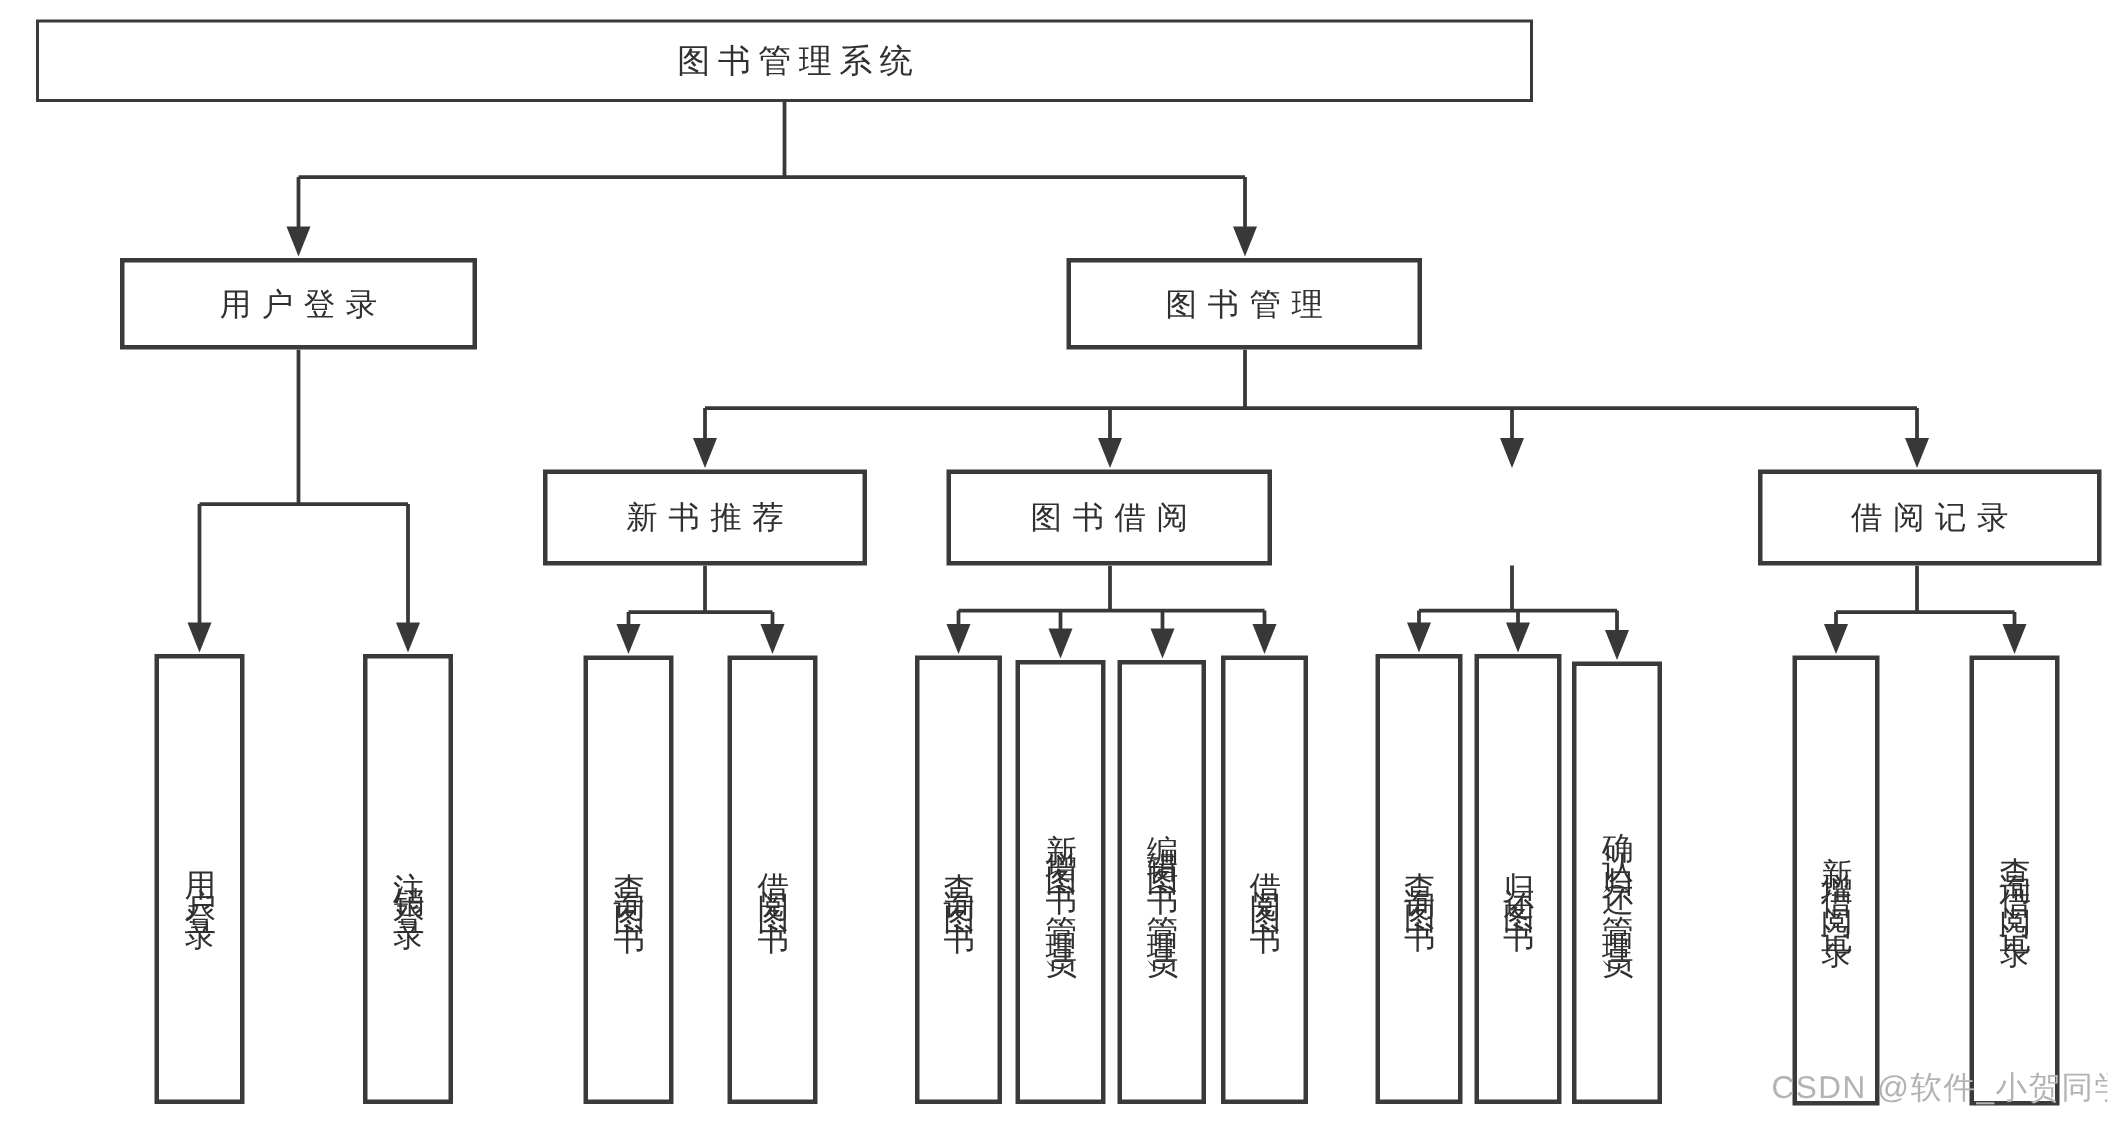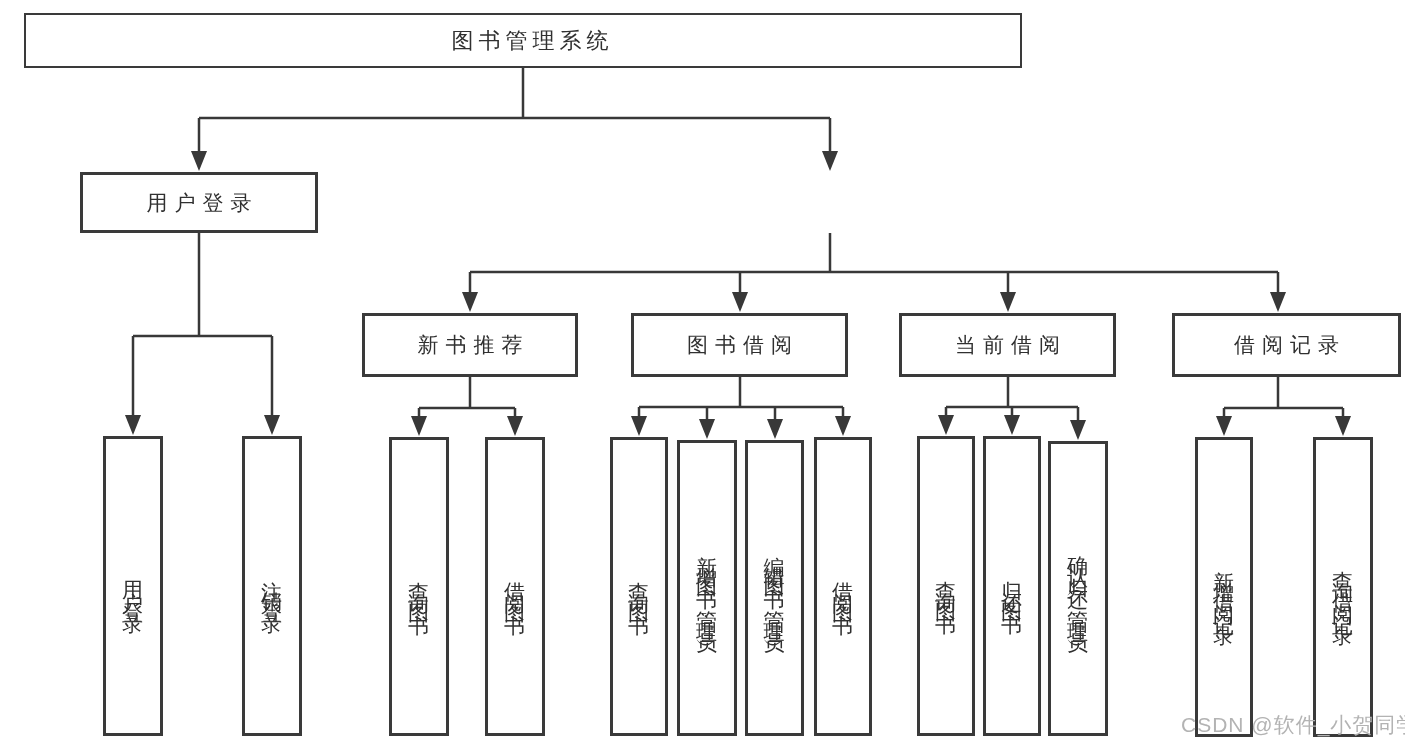--- a/index.html
+++ b/index.html
@@ -92,29 +92,29 @@
     </g>
   </svg>
 
   <div class="hbox root" style="left:24px;top:13px;width:998px;height:55px">
     <span>图书管理系统</span>
   </div>
 
   <div class="hbox" style="left:80px;top:172px;width:238px;height:61px">
     <span>用户登录</span>
   </div>
+  <div class="hbox" style="left:711px;top:172px;width:237px;height:61px">
+    <span>图书管理</span>
+  </div>
 
   <div class="hbox" style="left:631px;top:313px;width:217px;height:64px">
     <span>图书借阅</span>
   </div>
   <div class="hbox" style="left:362px;top:313px;width:216px;height:64px">
     <span>新书推荐</span>
-  </div>
-  <div class="hbox" style="left:899px;top:313px;width:217px;height:64px">
-    <span>当前借阅</span>
   </div>
   <div class="hbox" style="left:1172px;top:313px;width:229px;height:64px">
     <span>借阅记录</span>
   </div>
 
   <div class="vbox" style="left:103px;top:436px;width:60px;height:300px">
     <span>用户登录</span>
   </div>
   <div class="vbox" style="left:242px;top:436px;width:60px;height:300px">
     <span>注销登录</span>

